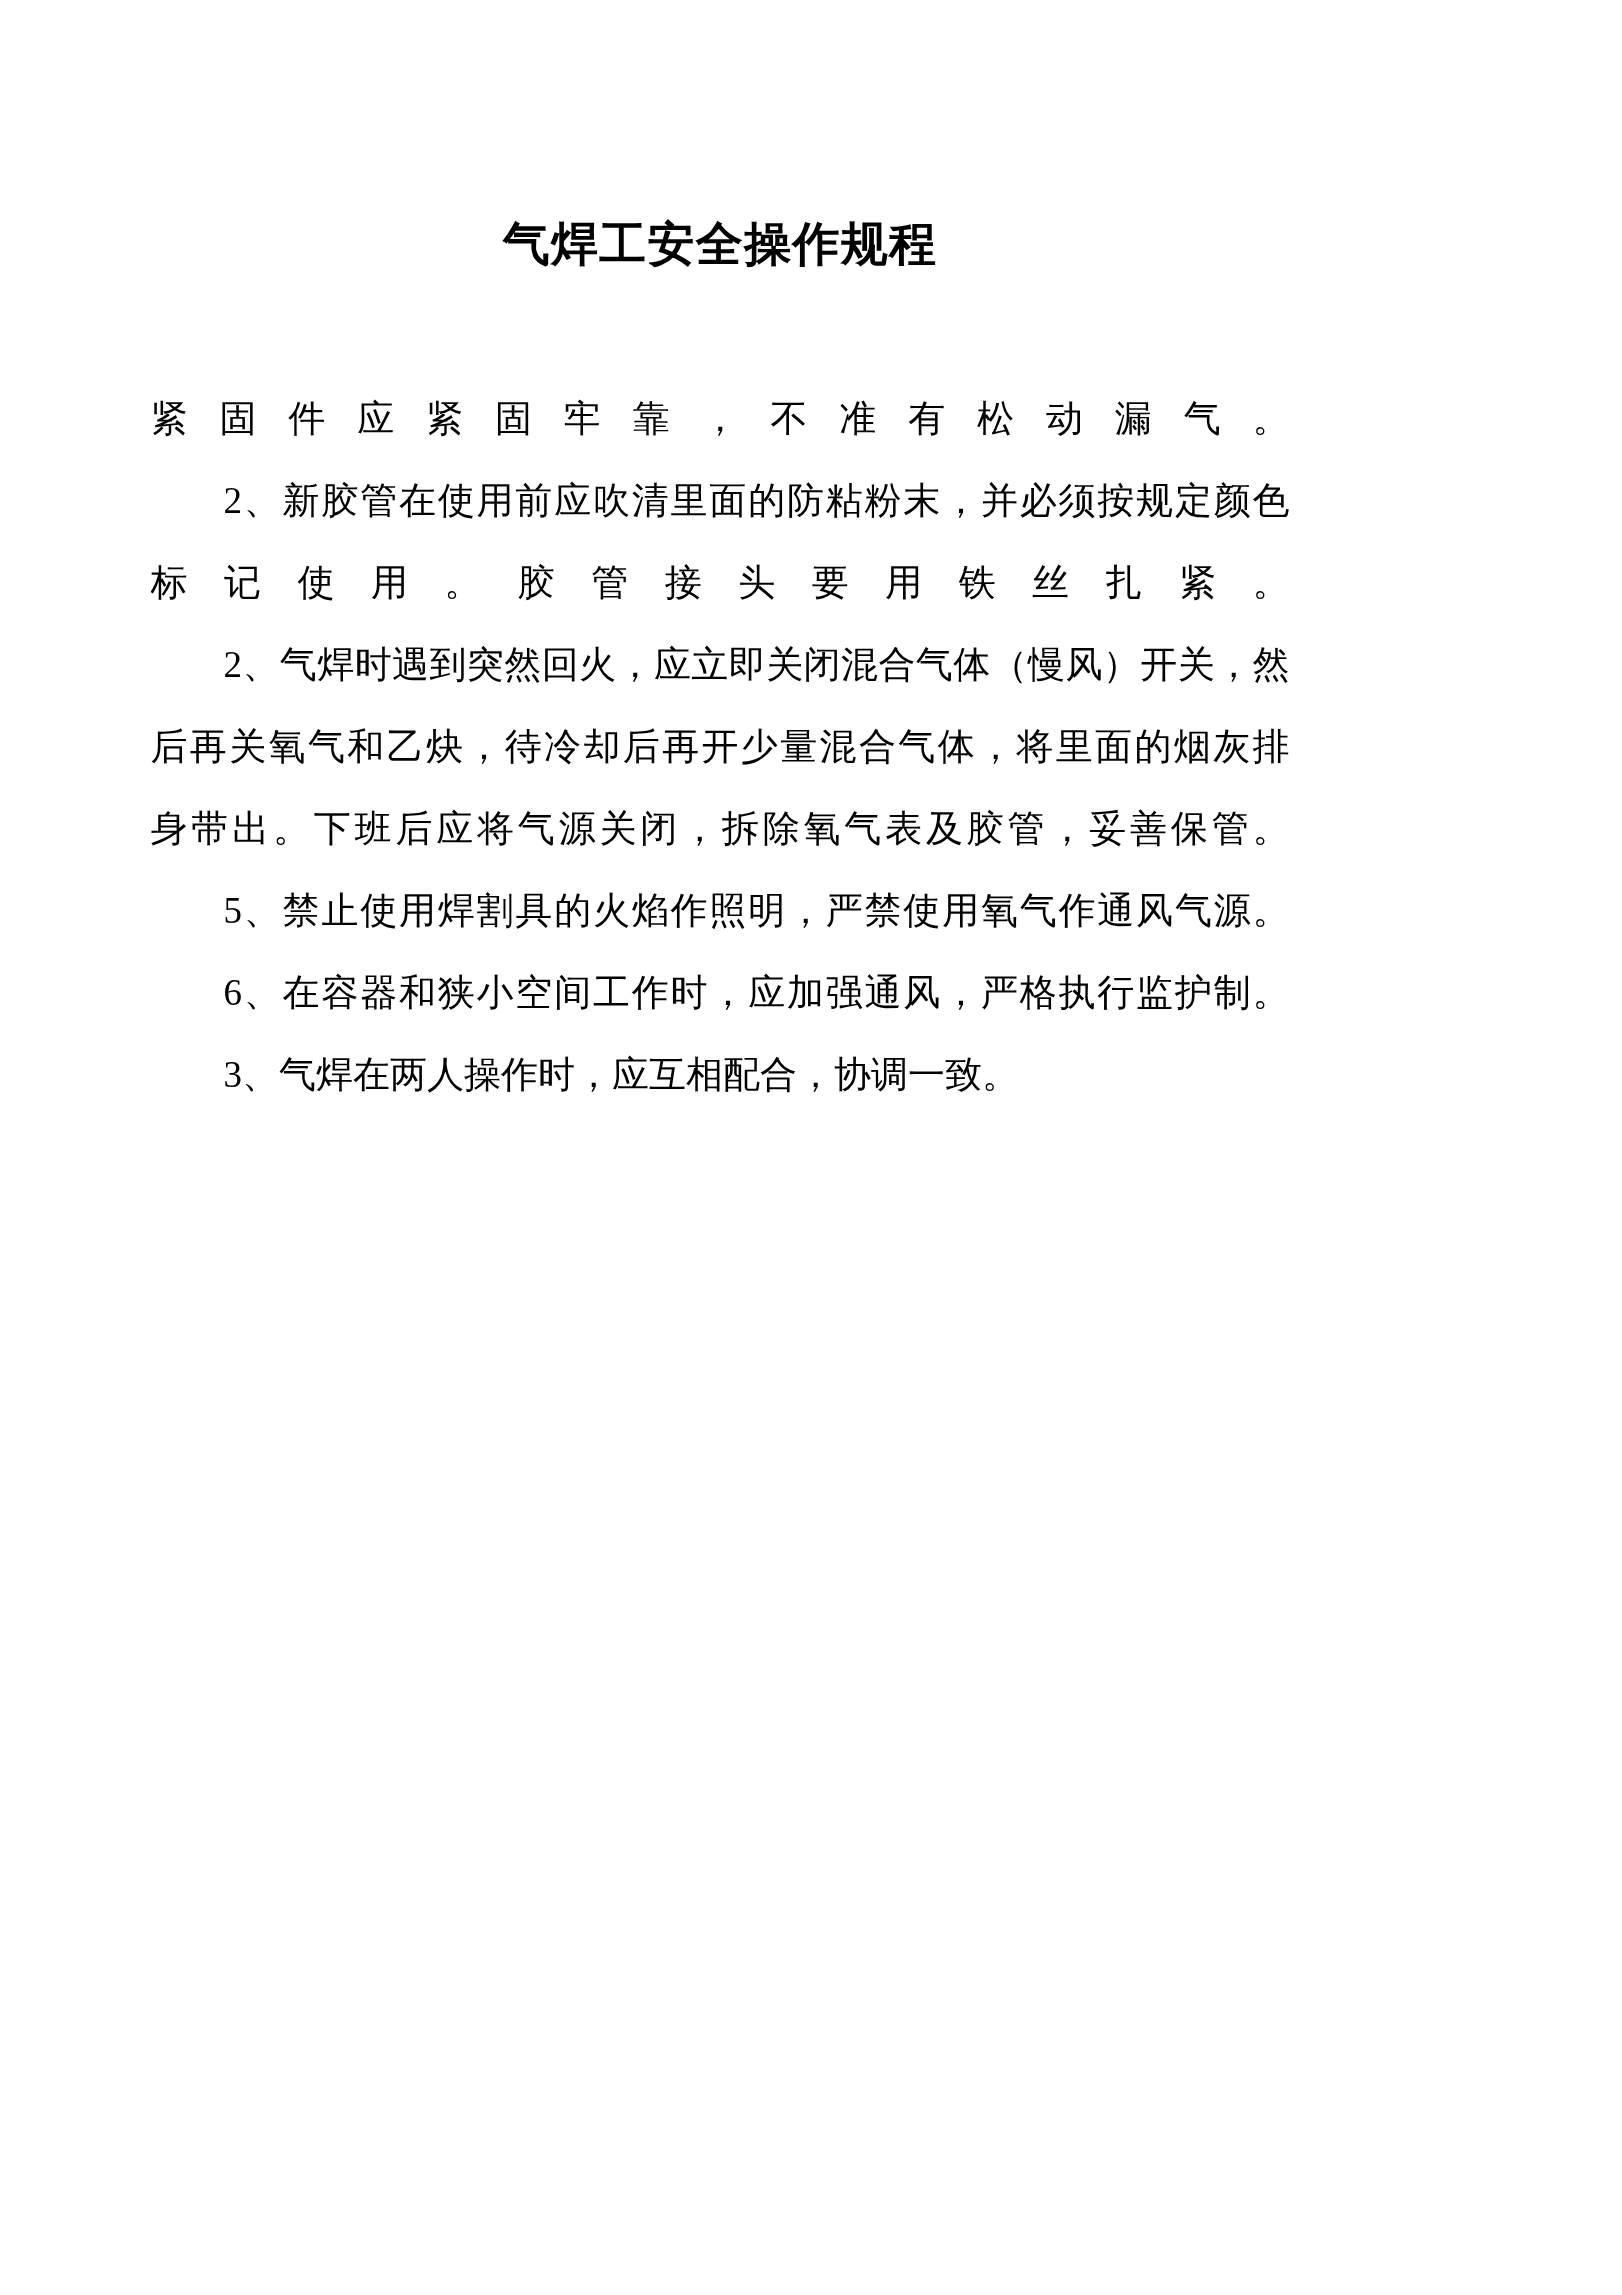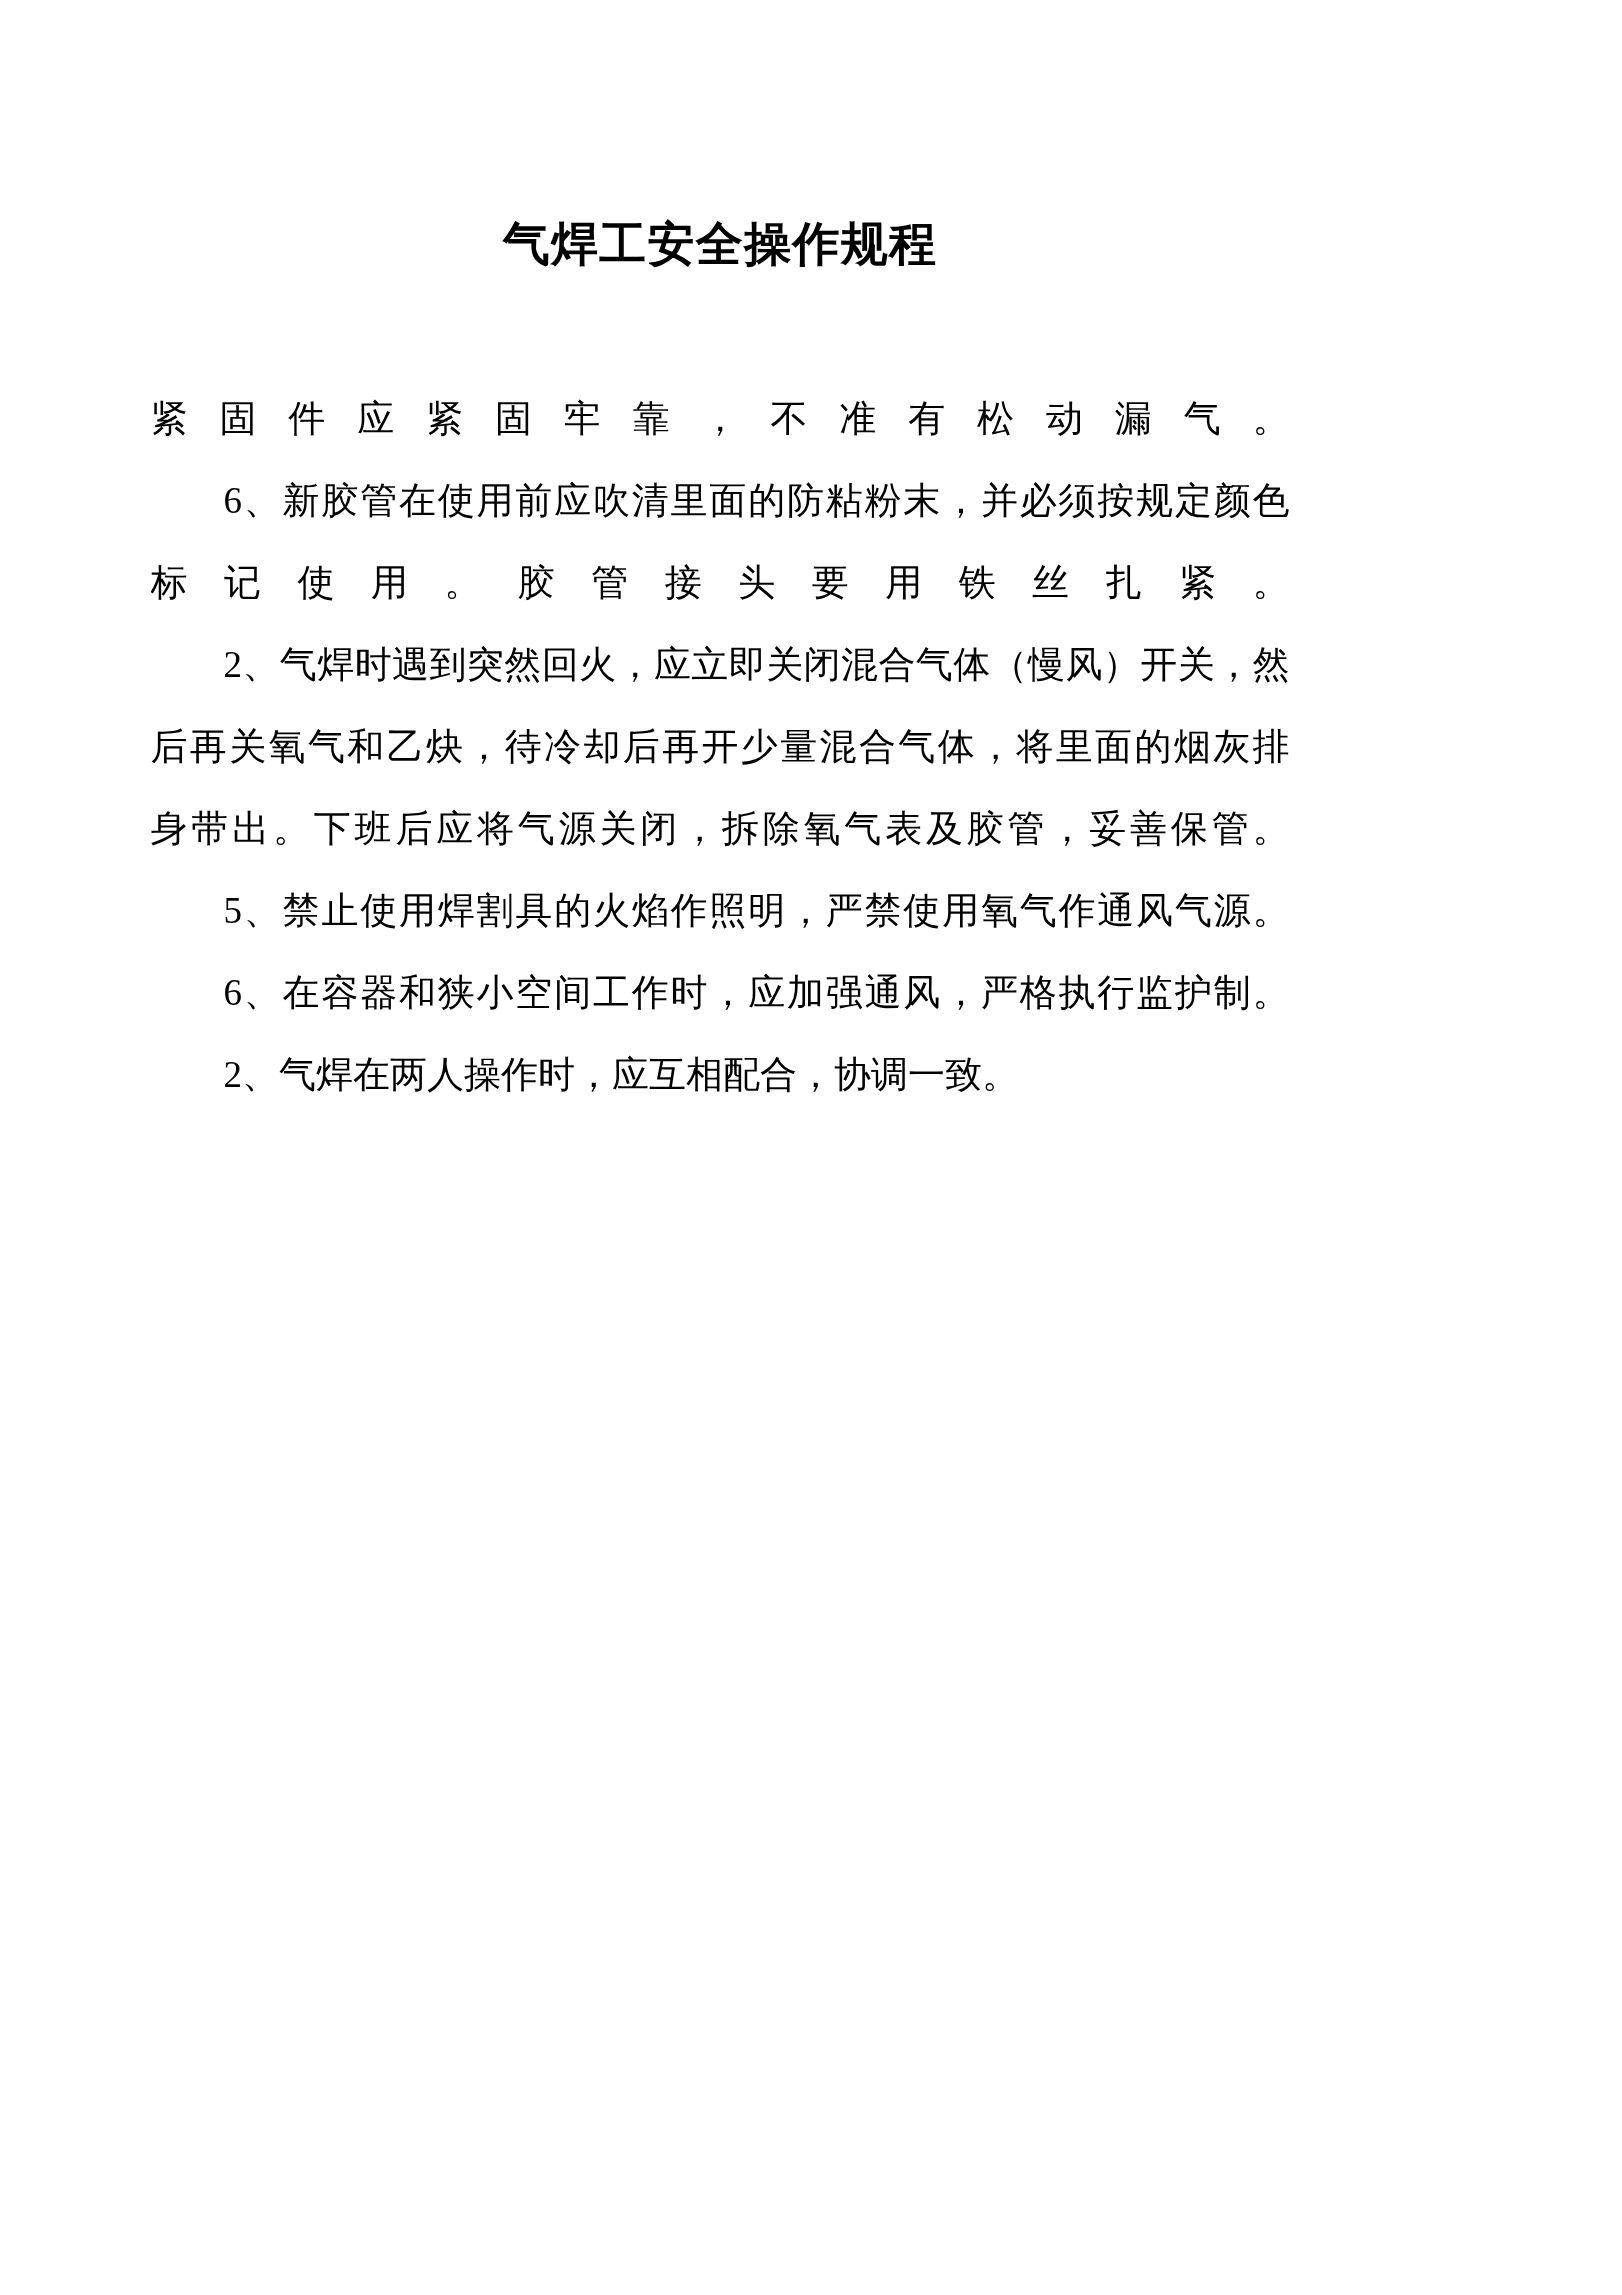--- a/index.html
+++ b/index.html
@@ -54,21 +54,21 @@
 
   <div class="doc-title">气焊工安全操作规程</div>
 
   <div class="doc-body">
 
     <div class="rule">
       <div class="line j">紧固件应紧固牢靠，不准有松动漏气。</div>
     </div>
 
     <div class="rule">
-      <div class="line ind j">6、新胶管在使用前应吹清里面的防粘粉末，并必须按规定颜色</div>
+      <div class="line ind j">2、新胶管在使用前应吹清里面的防粘粉末，并必须按规定颜色</div>
       <div class="line j">标记使用。胶管接头要用铁丝扎紧。</div>
     </div>
 
     <div class="rule">
       <div class="line ind j">2、气焊时遇到突然回火，应立即关闭混合气体（慢风）开关，然</div>
       <div class="line j">后再关氧气和乙炔，待冷却后再开少量混合气体，将里面的烟灰排去，</div>
     </div>
 
     <div class="rule">
       <div class="line j">身带出。下班后应将气源关闭，拆除氧气表及胶管，妥善保管。</div>
@@ -77,18 +77,18 @@
     <div class="rule">
       <div class="line ind j">5、禁止使用焊割具的火焰作照明，严禁使用氧气作通风气源。</div>
     </div>
 
     <div class="rule">
       <div class="line ind j">6、在容器和狭小空间工作时，应加强通风，严格执行监护制。</div>
     </div>
 
 
     <div class="rule">
-      <div class="line ind">2、气焊在两人操作时，应互相配合，协调一致。</div>
+      <div class="line ind">3、气焊在两人操作时，应互相配合，协调一致。</div>
     </div>
 
   </div>
 </div>
 
 
 </body></html>

